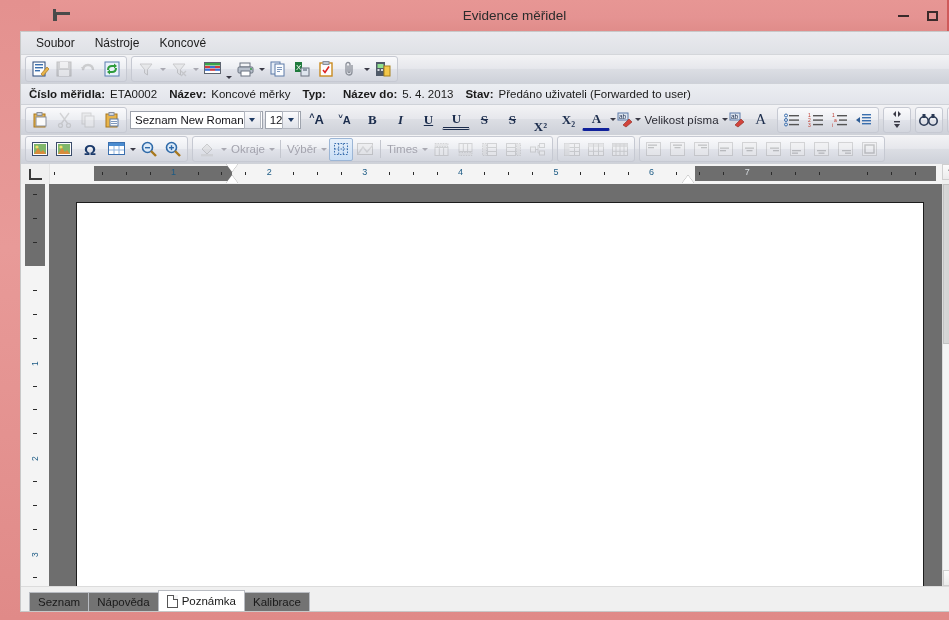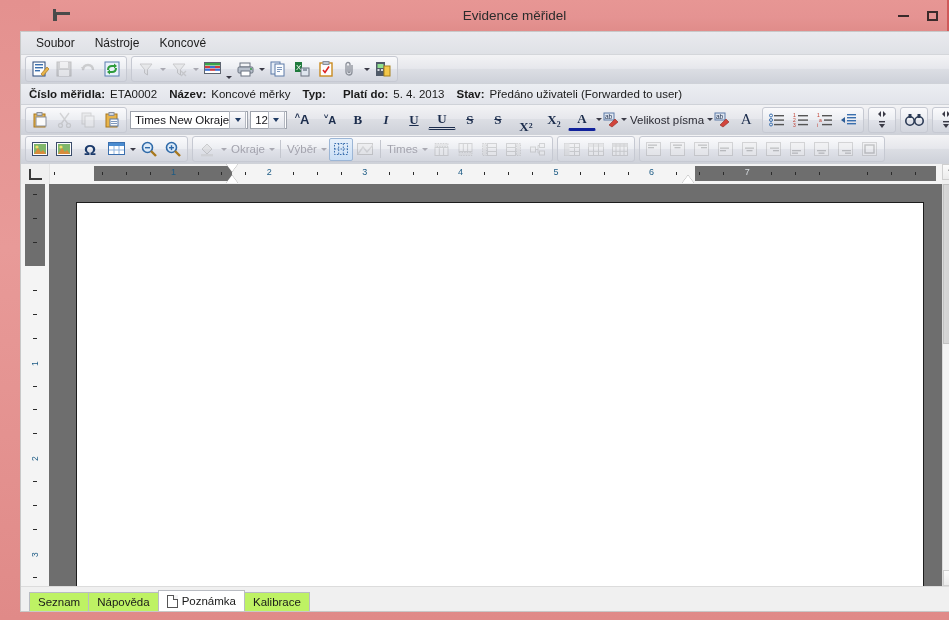--- a/index.html
+++ b/index.html
@@ -167,21 +167,21 @@
     position:absolute;left:0;right:0;top:0;height:160px;
     background:linear-gradient(90deg,#d7d7d7,#cdcdcd);border:1px solid #c2c2c2;box-sizing:border-box;
   }
   
   .tabrow{
     height:24px;display:flex;align-items:flex-end;padding-left:8px;
     background:#f0f0f0;border-top:1px solid #dcdcdc;
   }
   .tab{
     height:19px;display:flex;align-items:center;gap:4px;padding:0 8px;
-    font-size:11.5px;color:#1a1a1a;background:#bef264;
+    font-size:11.5px;color:#1a1a1a;background:#737373;
     border:1px solid #b9bcc2;border-bottom:none;margin-right:-1px;box-sizing:border-box;
   }
   .tab.active{background:#fff;height:21px;}
   .pageicon{
     width:9px;height:11px;background:#fff;border:1px solid #555;position:relative;
   }
   .pageicon:after{
     content:"";position:absolute;right:-1px;top:-1px;width:4px;height:4px;
     background:#f4f4f4;border-left:1px solid #555;border-bottom:1px solid #555;
   }
@@ -334,21 +334,21 @@
       </div>
     </div>
 
     <div class="inforow">
       <b>Číslo měřidla:</b>
       <span class="v">ETA0002</span>
       <b>Název:</b>
       <span class="v">Koncové měrky</span>
       <b>Typ:</b>
       <span class="v"></span>
-      <b>Platí do:</b>
+      <b>Název do:</b>
       <span class="v">5. 4. 2013</span>
       <b>Stav:</b>
       <span class="v">Předáno uživateli (Forwarded to user)</span>
     </div>
 
     <div class="tb" style="height:27px;">
       <div class="grp">
         <div class="btn">
           <svg width="15" height="16" viewBox="0 0 15 16">
               <rect x="1" y="2" width="11" height="13" fill="#e8b44a" stroke="#a7761c"></rect>
@@ -374,21 +374,21 @@
               <rect x="1" y="2" width="11" height="13" fill="#e8b44a" stroke="#a7761c"></rect>
               <rect x="4" y="0.5" width="5" height="3" fill="#cfd5de" stroke="#8a909c"></rect>
               <rect x="5" y="7" width="8" height="7" fill="#fbfbfb" stroke="#5d7ba8"></rect>
               <rect x="6" y="9" width="6" height="1" fill="#7d97bd"></rect>
               <rect x="6" y="11" width="6" height="1" fill="#7d97bd"></rect>
             </svg>
         </div>
       </div>
 
       <div class="combo" style="width:135px;">
-        <span class="cv">Times New Okraje</span>
+        <span class="cv">Seznam New Roman</span>
         <span class="cb"></span>
       </div>
       <div class="combo" style="width:55px;">
         <span class="cv">12</span>
         <span class="cb"></span>
       </div>
 
       <div class="fbtn" style="font-weight:bold;">
         <span style="font-size:9px;position:relative;top:-4px;">˄</span>
           <span>A</span>

